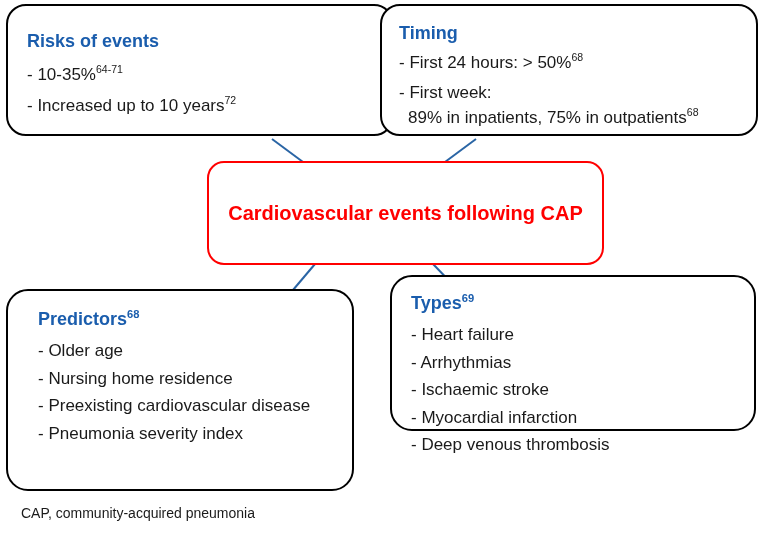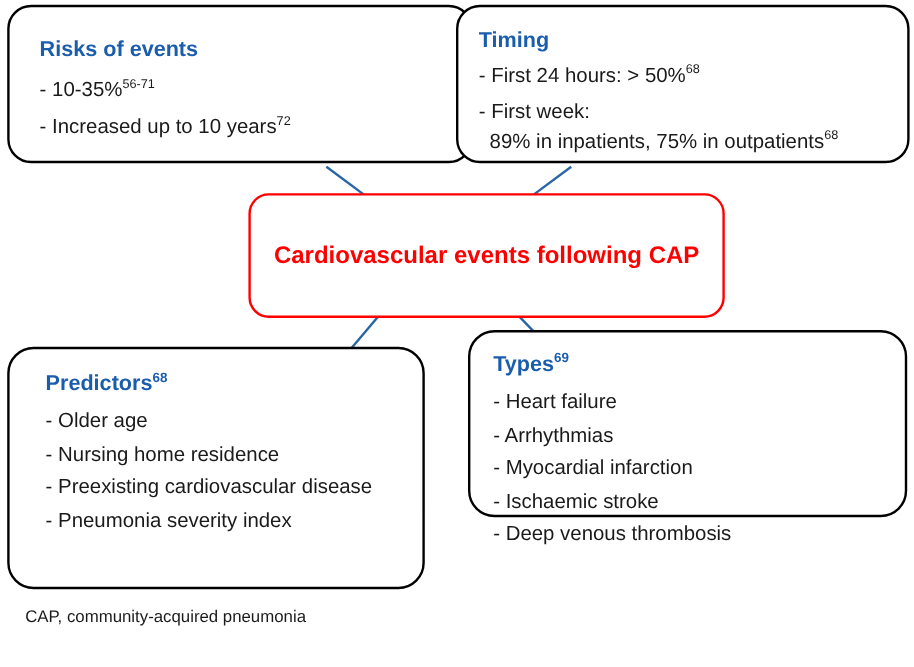--- a/index.html
+++ b/index.html
@@ -50,21 +50,21 @@
     font-size: 0.62em;
     vertical-align: super;
     line-height: 0;
     margin-top: 25px;
   }
   
   .box-risks {
     left: 6px; top: 4px;
     width: 388px; height: 132px;
     border-radius: 20px;
-    padding: 24px 18px 0 25px;
+    padding: 24px 18px 0 19px;
   }
   .box-risks .node-heading { margin-bottom: 7px; }
   .box-risks .node-item { line-height: 31px; }
   
   .box-timing {
     left: 380px; top: 4px;
     width: 378px; height: 132px;
     border-radius: 20px;
     padding: 16px 10px 0 17px;
   }
@@ -123,21 +123,21 @@
 
   <svg class="connector-layer" viewBox="0 0 762 556" xmlns="http://www.w3.org/2000/svg">
     <line x1="272" y1="139" x2="303" y2="162"></line>
     <line x1="476" y1="139" x2="445" y2="162"></line>
     <line x1="315" y1="264" x2="293" y2="290"></line>
     <line x1="433" y1="264" x2="459" y2="291"></line>
   </svg>
 
   <div class="node box-risks">
     <div class="node-heading"><span>Risks of events</span><span class="sup"></span></div>
-    <div class="node-item"><span>- 10-35%</span><span class="sup">56-71</span></div>
+    <div class="node-item"><span>- 10-35%</span><span class="sup">64-71</span></div>
     <div class="node-item"><span>- Increased up to 10 years</span><span class="sup">72</span></div>
   </div>
 
   <div class="node box-timing">
     <div class="node-heading"><span>Timing</span><span class="sup"></span></div>
     <div class="node-item"><span>- First 24 hours: &gt; 50%</span><span class="sup">68</span></div>
     <div class="node-item"><span>- First week:</span><span class="sup"></span></div>
     <div class="node-item cont"><span>89% in inpatients, 75% in outpatients</span><span class="sup">68</span></div>
   </div>
 
@@ -150,20 +150,20 @@
     <div class="node-item"><span>- Older age</span><span class="sup"></span></div>
     <div class="node-item"><span>- Nursing home residence</span><span class="sup"></span></div>
     <div class="node-item"><span>- Preexisting cardiovascular disease</span><span class="sup"></span></div>
     <div class="node-item"><span>- Pneumonia severity index</span><span class="sup"></span></div>
   </div>
 
   <div class="node box-types">
     <div class="node-heading"><span>Types</span><span class="sup">69</span></div>
     <div class="node-item"><span>- Heart failure</span><span class="sup"></span></div>
     <div class="node-item"><span>- Arrhythmias</span><span class="sup"></span></div>
+    <div class="node-item"><span>- Ischaemic stroke</span><span class="sup"></span></div>
     <div class="node-item"><span>- Myocardial infarction</span><span class="sup"></span></div>
-    <div class="node-item"><span>- Ischaemic stroke</span><span class="sup"></span></div>
     <div class="node-item"><span>- Deep venous thrombosis</span><span class="sup"></span></div>
   </div>
 
   <div class="footnote">CAP, community-acquired pneumonia</div>
 
 </div>
 
 </body></html>

